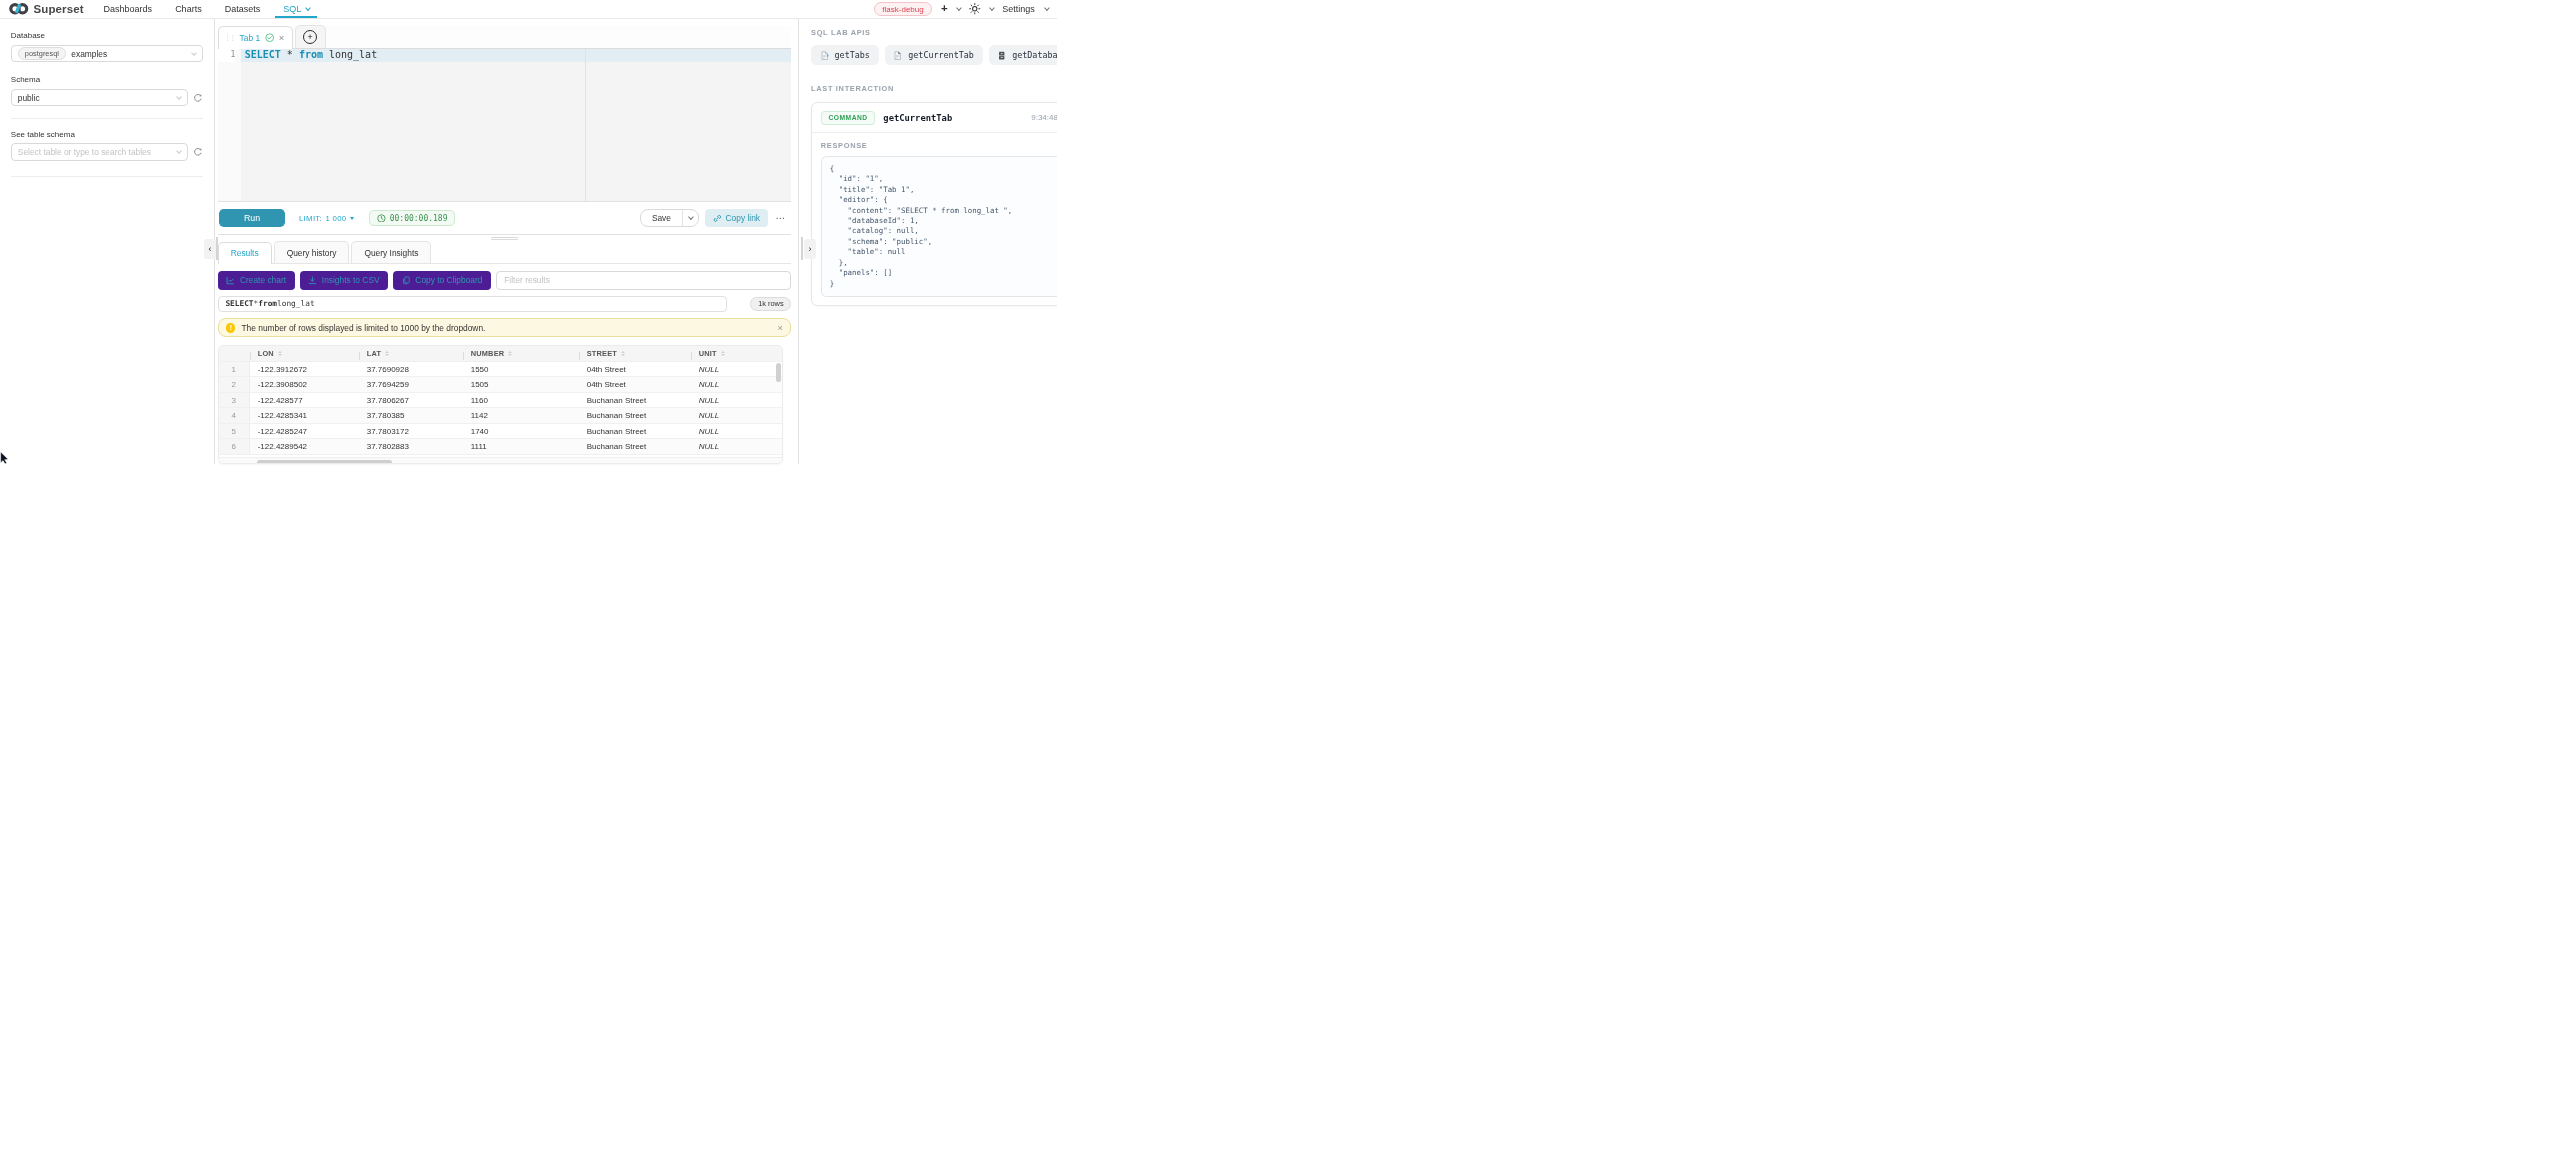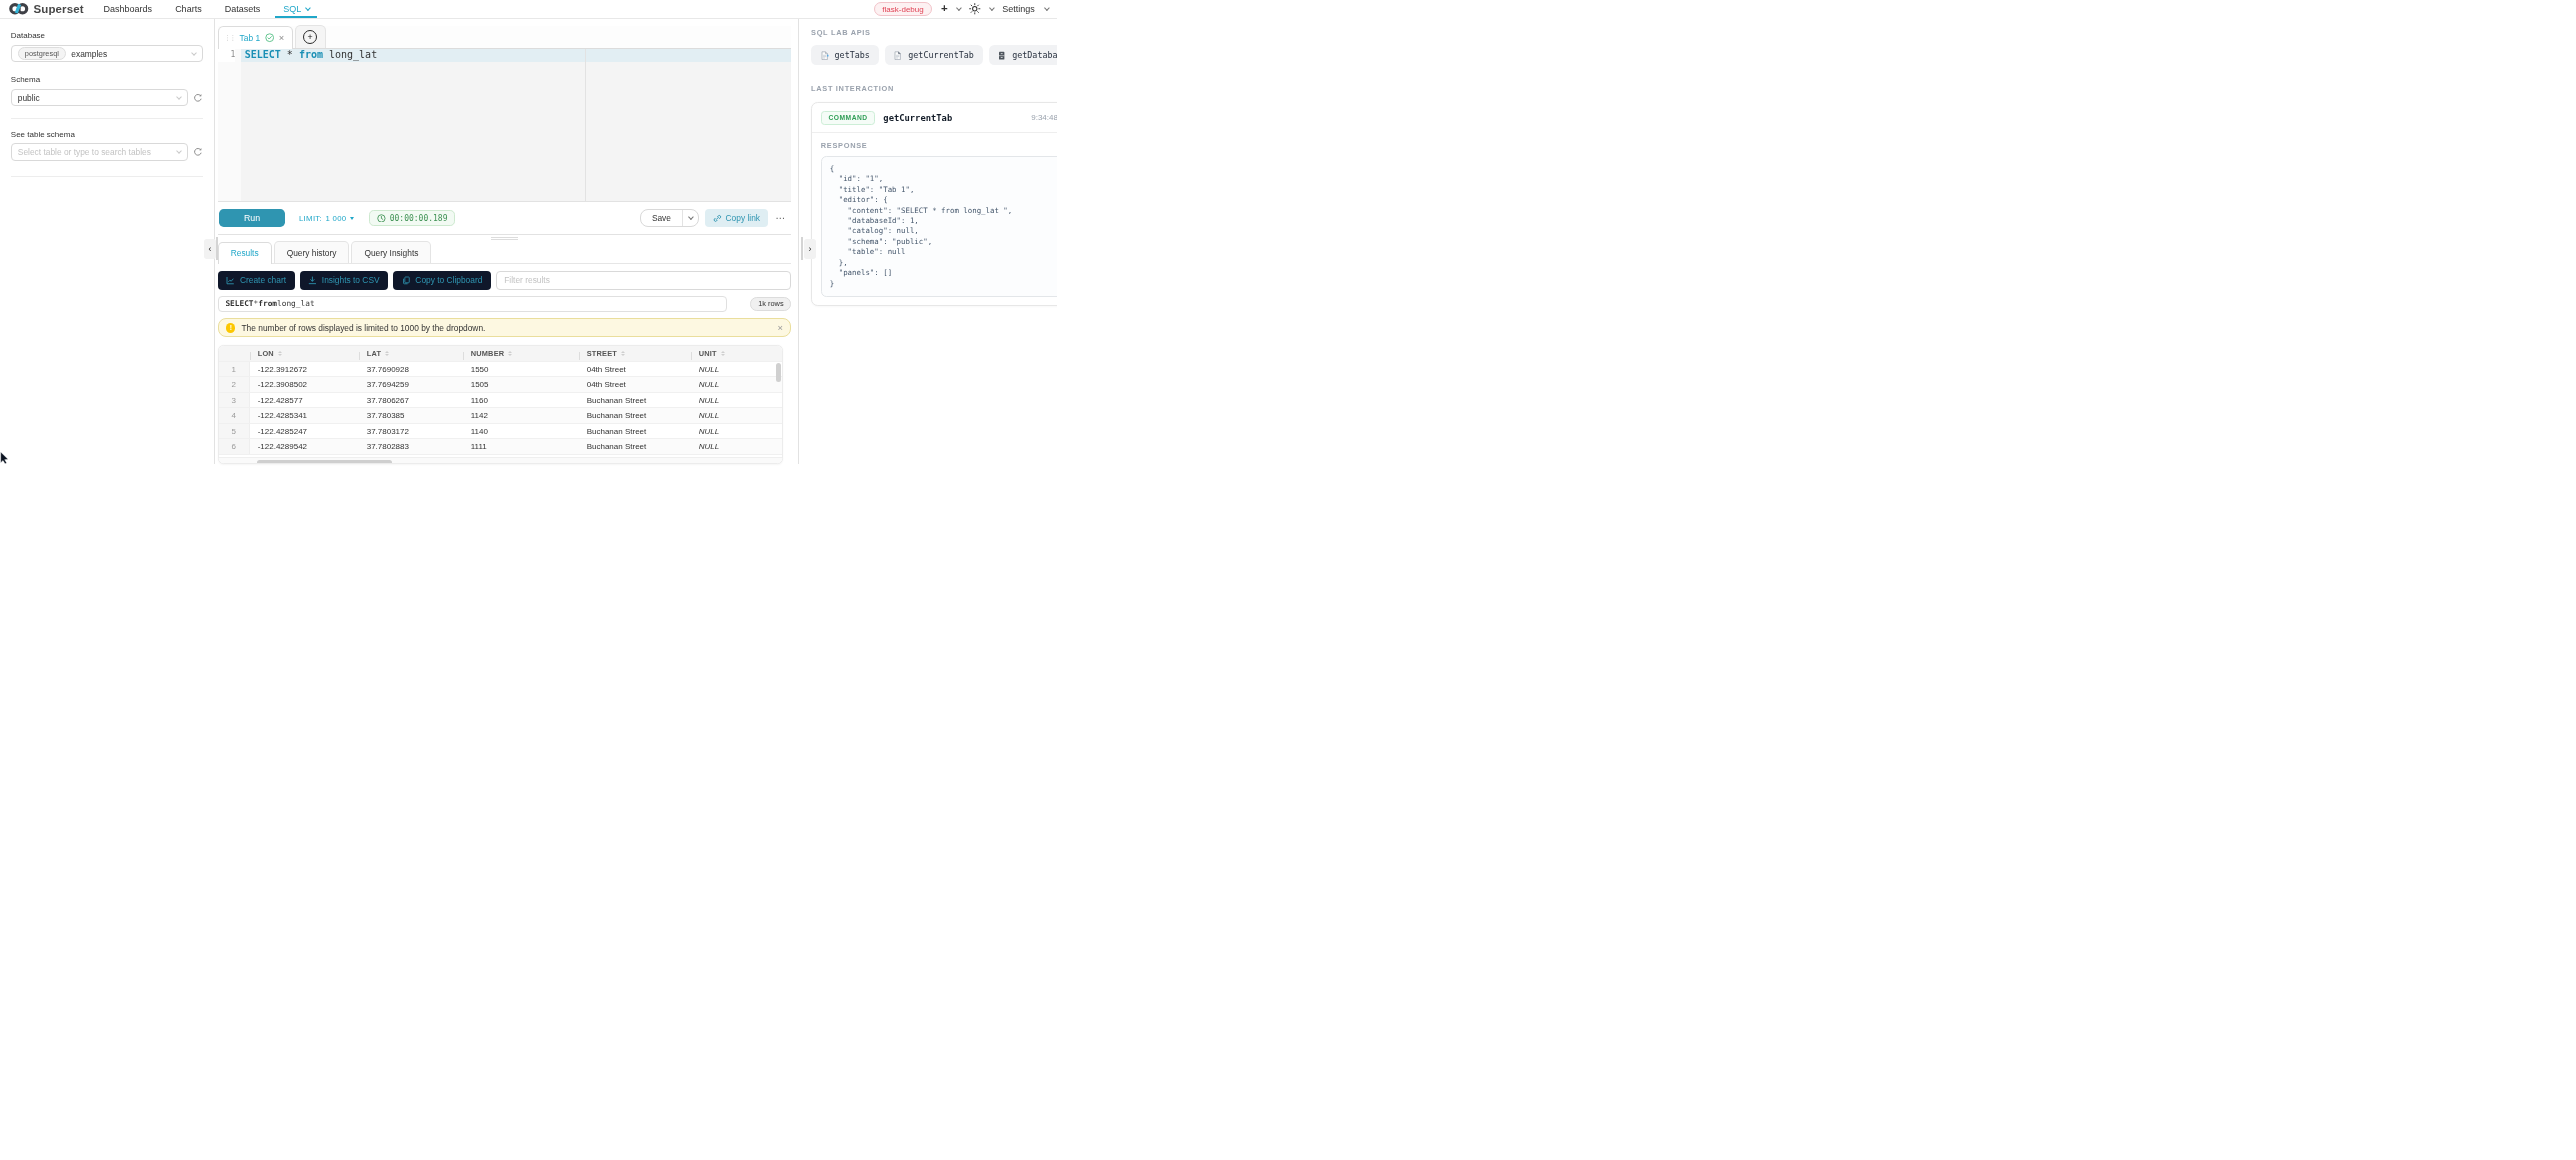--- a/index.html
+++ b/index.html
@@ -77,21 +77,21 @@
 
   
   .pane-handle { height:8px; display:flex; flex-direction:column; align-items:center; justify-content:center; gap:1.3px; cursor:row-resize; }
   .pane-handle i { width:27px; height:1.3px; background:#dcdcdc; }
 
   
   .rtabs { height:21.6px; display:flex; align-items:flex-end; border-bottom:0.7px solid #e6e6e6; }
   .rtab { height:21.6px; display:flex; align-items:center; padding:0 12px; font-size:8.4px; color:#333; background:#fafafa; border:0.7px solid #e4e4e4; border-bottom:none; border-radius:4.7px 4.7px 0 0; margin-right:2px; cursor:pointer; }
   .rtab.active { background:#fff; color:#20a7c9; margin-bottom:-0.7px; position:relative; z-index:2; border-color:#dcdcdc; }
   .actions { margin-top:6.7px; display:flex; align-items:center; gap:4.7px; }
-  .act-btn { height:19px; display:flex; align-items:center; gap:4.7px; background:#0f172a; border:none; border-radius:4px; padding:0 8.8px; font-size:8.4px; color:#2f95b1; cursor:pointer; font-family:inherit; }
+  .act-btn { height:19px; display:flex; align-items:center; gap:4.7px; background:#4c1d95; border:none; border-radius:4px; padding:0 8.8px; font-size:8.4px; color:#2f95b1; cursor:pointer; font-family:inherit; }
   .filter-input { flex:1; height:19px; border:0.7px solid #d9d9d9; border-radius:4px; padding:0 7.4px; font-size:8.4px; color:#333; font-family:inherit; outline:none; }
   .filter-input::placeholder { color:#c3c3c3; }
   .queryrow { margin-top:6px; display:flex; align-items:center; }
   .query-pill { flex:1; height:16px; border:0.7px solid #e0e0e0; border-radius:4px; display:flex; align-items:center; padding:0 6.7px; font-family:"DejaVu Sans Mono", monospace; font-size:7.8px; color:#333; background:#fff; }
   .query-pill .qkw { font-weight:bold; }
   .rows-badge { margin-left:23px; height:14px; display:flex; align-items:center; background:#f0f0f0; border:0.7px solid #dcdcdc; border-radius:6.7px; padding:0 6.7px; font-size:7.4px; color:#333; }
   .alert { margin-top:6.7px; height:19.5px; background:#fdf8e1; border:0.7px solid #eade9c; border-radius:8px; display:flex; align-items:center; gap:6px; padding:0 7.4px; }
   .warn-icon { width:9.4px; height:9.4px; border-radius:50%; background:#fcc700; color:#fff; font-size:6.7px; font-weight:bold; display:flex; align-items:center; justify-content:center; flex:none; }
   .alert-text { font-size:8.4px; color:#333; flex:1; }
   .alert-close { color:#9a9a9a; font-size:9.4px; cursor:pointer; }
@@ -408,21 +408,21 @@
             <div class="tcell c0">-122.4285341</div>
             <div class="tcell c1">37.780385</div>
             <div class="tcell c2">1142</div>
             <div class="tcell c3">Buchanan Street</div>
             <div class="tcell c4 null">NULL</div>
           </div>
           <div class="trow">
             <div class="tcell idx">5</div>
             <div class="tcell c0">-122.4285247</div>
             <div class="tcell c1">37.7803172</div>
-            <div class="tcell c2">1140</div>
+            <div class="tcell c2">1740</div>
             <div class="tcell c3">Buchanan Street</div>
             <div class="tcell c4 null">NULL</div>
           </div>
           <div class="trow alt">
             <div class="tcell idx">6</div>
             <div class="tcell c0">-122.4289542</div>
             <div class="tcell c1">37.7802883</div>
             <div class="tcell c2">1111</div>
             <div class="tcell c3">Buchanan Street</div>
             <div class="tcell c4 null">NULL</div>

